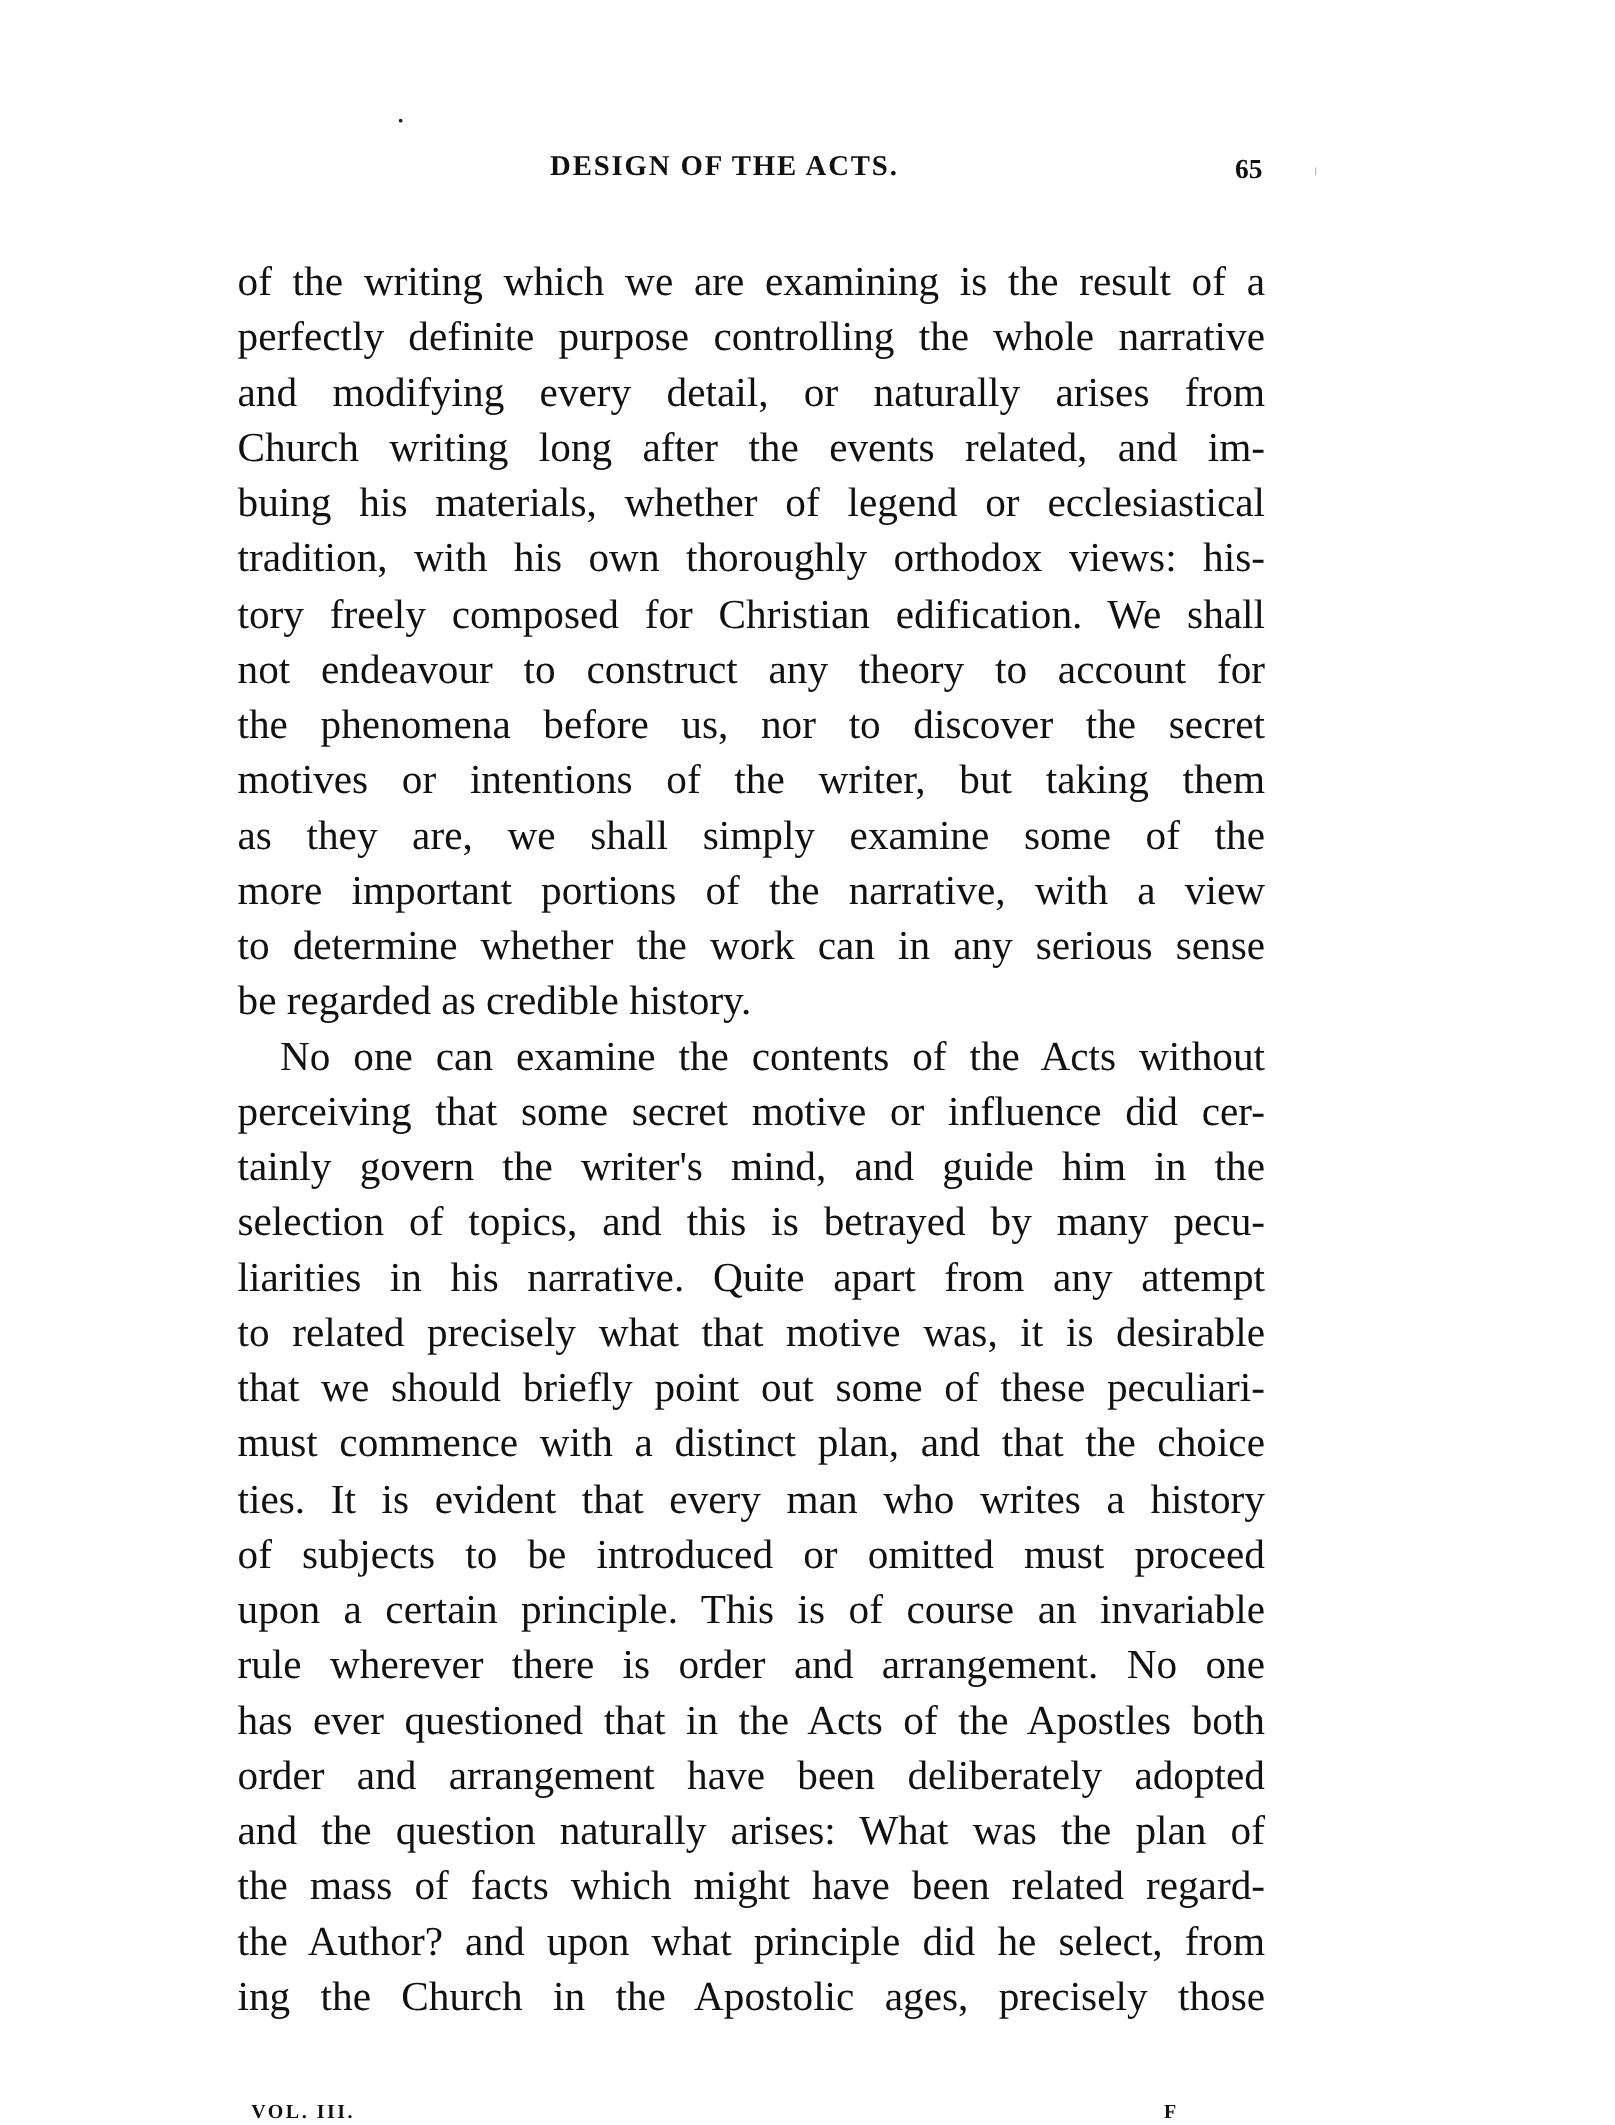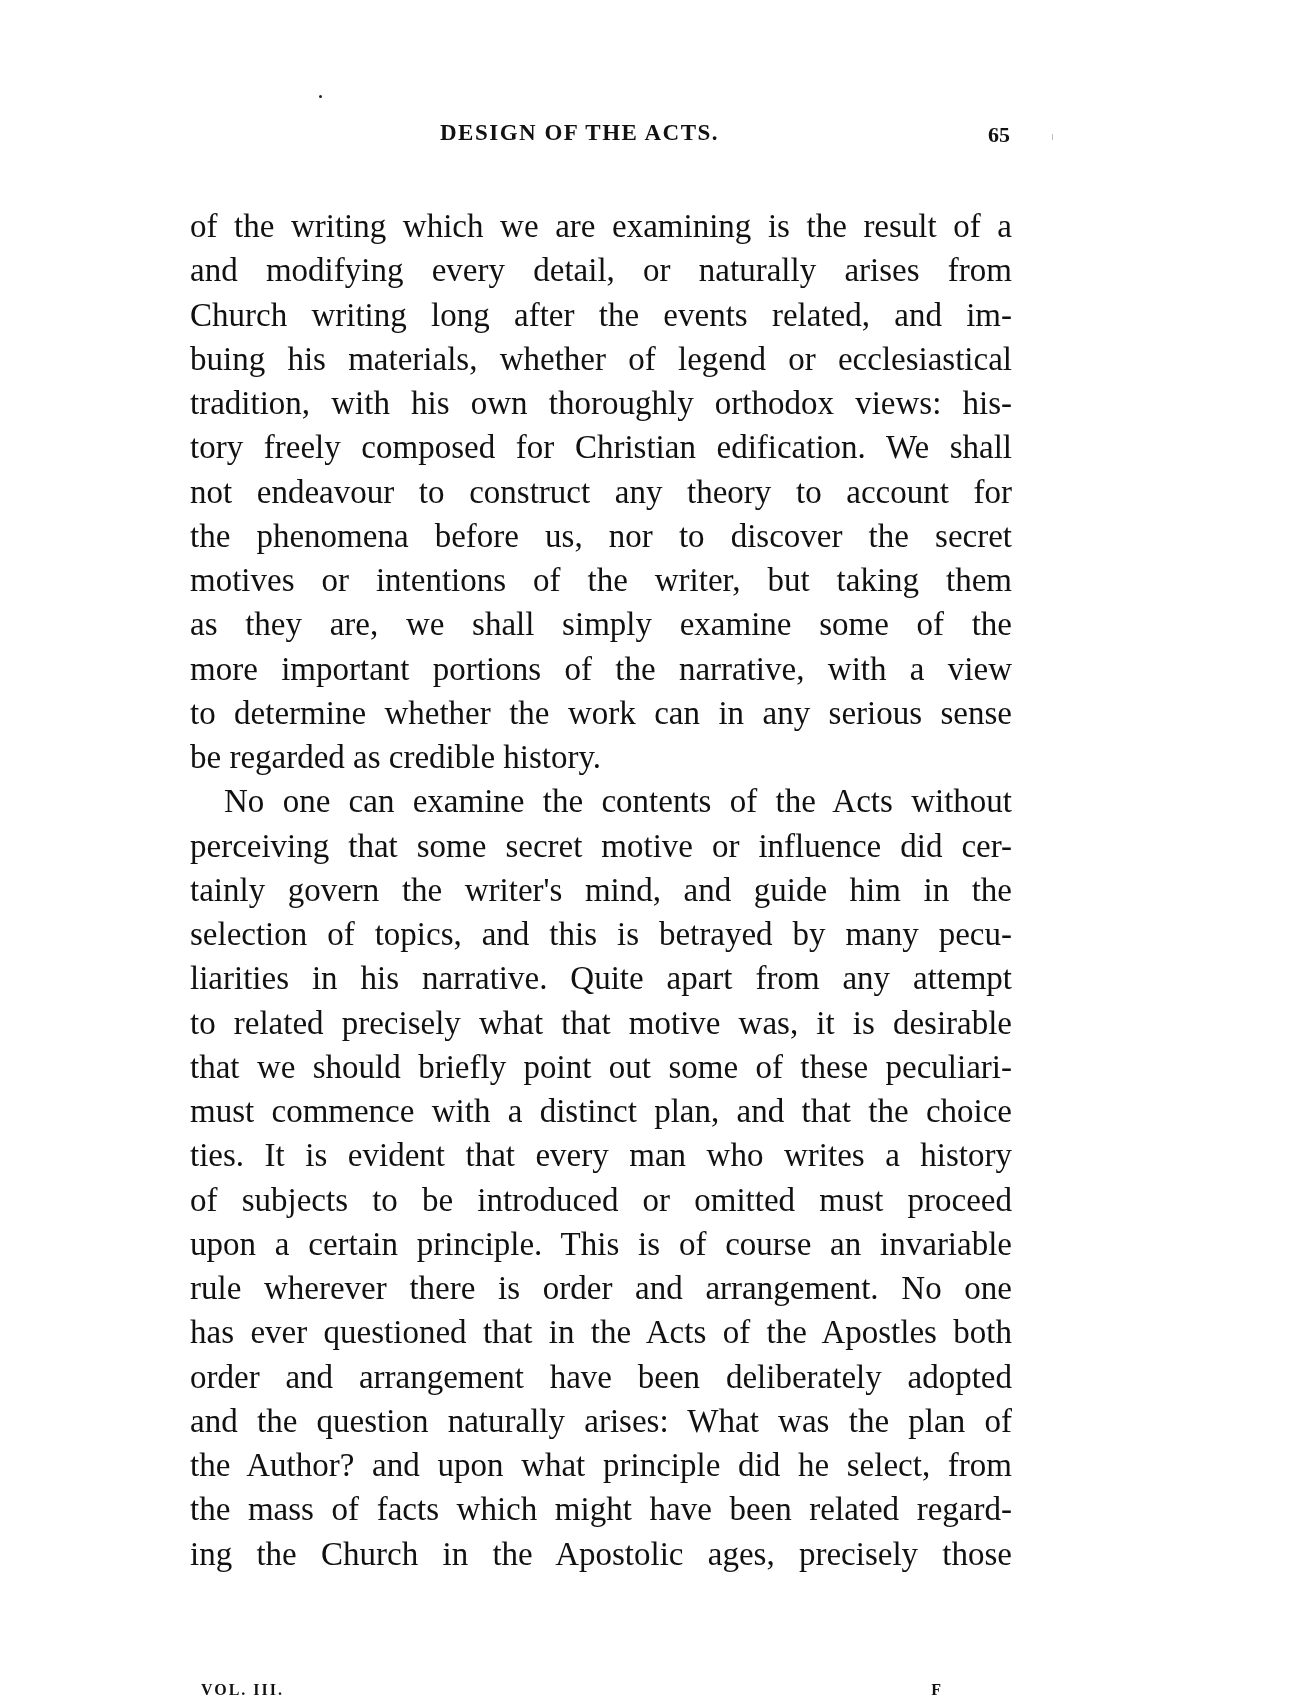--- a/index.html
+++ b/index.html
@@ -109,20 +109,21 @@
 <div class="stray-mark"></div>
 
 <div class="running-head">
   <span class="running-title">DESIGN OF THE ACTS.</span>
   <span class="page-number">65</span>
 </div>
 
 <div class="text-block">
   <div>
     <span class="line">of the writing which we are examining is the result of a</span>
+    <span class="line">perfectly definite purpose controlling the whole narrative</span>
     <span class="line">and modifying every detail, or naturally arises from</span>
     <span class="line">Church writing long after the events related, and im-</span>
     <span class="line">buing his materials, whether of legend or ecclesiastical</span>
     <span class="line">tradition, with his own thoroughly orthodox views: his-</span>
     <span class="line">tory freely composed for Christian edification. We shall</span>
     <span class="line">not endeavour to construct any theory to account for</span>
     <span class="line">the phenomena before us, nor to discover the secret</span>
     <span class="line">motives or intentions of the writer, but taking them</span>
     <span class="line">as they are, we shall simply examine some of the</span>
     <span class="line">more important portions of the narrative, with a view</span>
@@ -138,22 +139,22 @@
     <span class="line">to related precisely what that motive was, it is desirable</span>
     <span class="line">that we should briefly point out some of these peculiari-</span>
     <span class="line">must commence with a distinct plan, and that the choice</span>
     <span class="line">ties. It is evident that every man who writes a history</span>
     <span class="line">of subjects to be introduced or omitted must proceed</span>
     <span class="line">upon a certain principle. This is of course an invariable</span>
     <span class="line">rule wherever there is order and arrangement. No one</span>
     <span class="line">has ever questioned that in the Acts of the Apostles both</span>
     <span class="line">order and arrangement have been deliberately adopted</span>
     <span class="line">and the question naturally arises: What was the plan of</span>
+    <span class="line">the mass of facts which might have been related regard-</span>
     <span class="line">the Author? and upon what principle did he select, from</span>
-    <span class="line">the mass of facts which might have been related regard-</span>
     <span class="line">ing the Church in the Apostolic ages, precisely those</span>
   </div>
 </div>
 
 <div class="footer">
   <span class="signature">VOL. III.</span>
   <span class="gathering">F</span>
 </div>
 
 </body></html>

